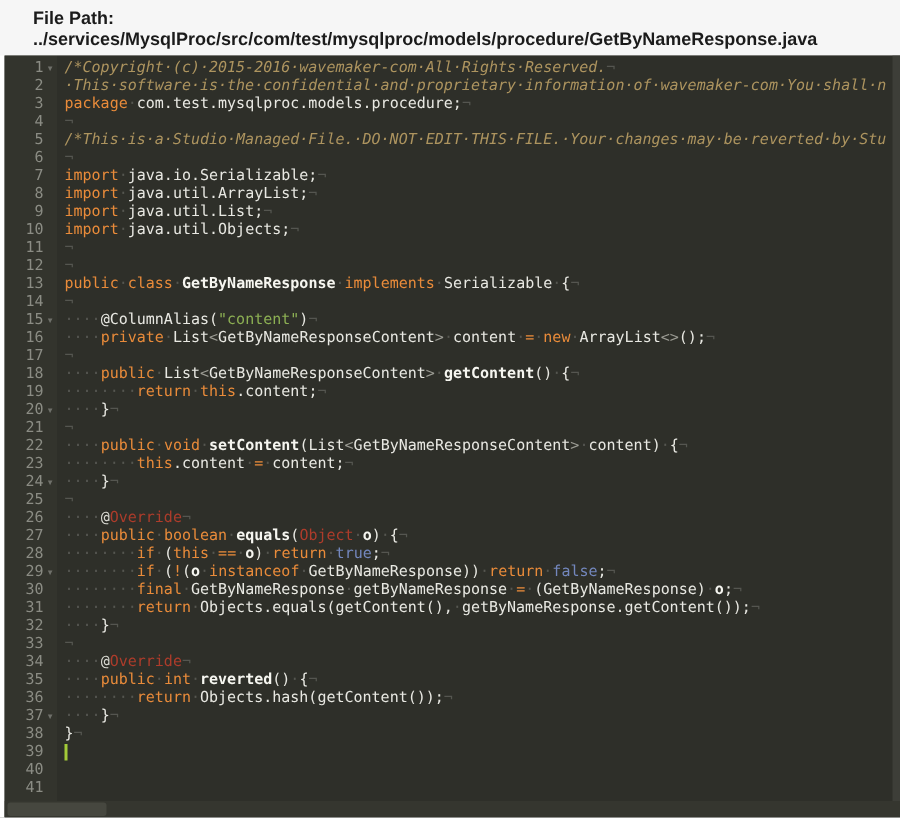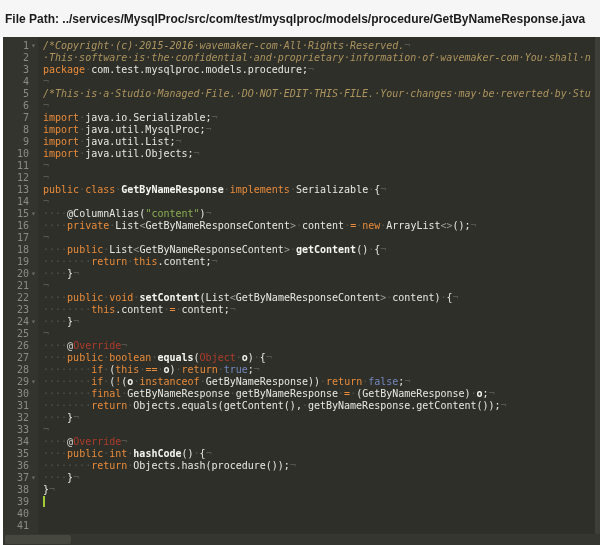--- a/index.html
+++ b/index.html
@@ -1,18 +1,18 @@
 <!DOCTYPE html>
 <html style="--c-editor_bg: #2e2f29; --c-gutter_bg: #33342d; --c-gutter_text: #8b8c84; --c-keyword: #e98b3a; --c-plain: #e8e8e2; --c-string: #8caf53; --c-comment: #ad945f; --c-annotation_red: #ad3c2b; --c-constant_blue: #7387bd; --c-punct: #9c9c94; --c-invisible: #555650; --c-cursor: #a3cb38; --c-header_bg: #f6f6f6; --c-header_text: #1b1b1b;"><head>
 <meta charset="utf-8">
 <style>
   html,body{margin:0;padding:0;background:#ffffff;width:600px;height:545px;overflow:hidden;}
   .page{width:600px;height:545px;position:relative;background:#ffffff;}
   .header{height:37px;background:var(--c-header_bg);display:flex;align-items:center;
-          padding-left:5px;box-sizing:border-box;
+          padding-left:22px;box-sizing:border-box;
           font-family:"Liberation Sans",sans-serif;font-size:12px;font-weight:bold;
           color:var(--c-header_text);}
   .editor{position:absolute;top:37px;left:3px;right:0;bottom:0;display:flex;
           background:var(--c-editor_bg);overflow:hidden;}
   .gutter{width:35px;background:var(--c-gutter_bg);padding-top:3px;box-sizing:border-box;flex:none;}
   .gl{height:12px;line-height:12px;display:flex;justify-content:flex-end;align-items:center;
       font-family:"DejaVu Sans Mono",monospace;font-size:10px;}
   .num{color:var(--c-gutter_text);}
   .fold{width:9px;color:#6f706a;font-size:8px;line-height:12px;text-align:center;}
   .code{flex:1;padding:3px 0 0 5px;overflow:hidden;background:var(--c-editor_bg);}
@@ -209,21 +209,21 @@
         </div>
       </div>
     <div class="code" id="code">
         <div class="cl"><span class="cm">/*Copyright·(c)·2015-2016·wavemaker-com·All·Rights·Reserved.</span><span class="iv">¬</span></div>
         <div class="cl"><span class="cm">·This·software·is·the·confidential·and·proprietary·information·of·wavemaker-com·You·shall·n</span></div>
         <div class="cl"><span class="kw">package</span><span class="iv">·</span><span class="pl">com.test.mysqlproc.models.procedure;</span><span class="iv">¬</span></div>
         <div class="cl"><span class="iv">¬</span></div>
         <div class="cl"><span class="cm">/*This·is·a·Studio·Managed·File.·DO·NOT·EDIT·THIS·FILE.·Your·changes·may·be·reverted·by·Stu</span></div>
         <div class="cl"><span class="iv">¬</span></div>
         <div class="cl"><span class="kw">import</span><span class="iv">·</span><span class="pl">java.io.Serializable;</span><span class="iv">¬</span></div>
-        <div class="cl"><span class="kw">import</span><span class="iv">·</span><span class="pl">java.util.MysqlProc;</span><span class="iv">¬</span></div>
+        <div class="cl"><span class="kw">import</span><span class="iv">·</span><span class="pl">java.util.ArrayList;</span><span class="iv">¬</span></div>
         <div class="cl"><span class="kw">import</span><span class="iv">·</span><span class="pl">java.util.List;</span><span class="iv">¬</span></div>
         <div class="cl"><span class="kw">import</span><span class="iv">·</span><span class="pl">java.util.Objects;</span><span class="iv">¬</span></div>
         <div class="cl"><span class="iv">¬</span></div>
         <div class="cl"><span class="iv">¬</span></div>
         <div class="cl"><span class="kw">public</span><span class="iv">·</span><span class="kw">class</span><span class="iv">·</span><span class="bd">GetByNameResponse</span><span class="iv">·</span><span class="kw">implements</span><span class="iv">·</span><span class="pl">Serializable</span><span class="iv">·</span><span class="pl">{</span><span class="iv">¬</span></div>
         <div class="cl"><span class="iv">¬</span></div>
         <div class="cl"><span class="iv">····</span><span class="pl">@ColumnAlias(</span><span class="st">"content"</span><span class="pl">)</span><span class="iv">¬</span></div>
         <div class="cl"><span class="iv">····</span><span class="kw">private</span><span class="iv">·</span><span class="pl">List</span><span class="pt">&lt;</span><span class="pl">GetByNameResponseContent</span><span class="pt">&gt;</span><span class="iv">·</span><span class="pl">content</span><span class="iv">·</span><span class="kw">=</span><span class="iv">·</span><span class="kw">new</span><span class="iv">·</span><span class="pl">ArrayList</span><span class="pt">&lt;&gt;</span><span class="pl">();</span><span class="iv">¬</span></div>
         <div class="cl"><span class="iv">¬</span></div>
         <div class="cl"><span class="iv">····</span><span class="kw">public</span><span class="iv">·</span><span class="pl">List</span><span class="pt">&lt;</span><span class="pl">GetByNameResponseContent</span><span class="pt">&gt;</span><span class="iv">·</span><span class="bd">getContent</span><span class="pl">()</span><span class="iv">·</span><span class="pl">{</span><span class="iv">¬</span></div>
@@ -236,22 +236,22 @@
         <div class="cl"><span class="iv">¬</span></div>
         <div class="cl"><span class="iv">····</span><span class="att">@</span><span class="rd">Override</span><span class="iv">¬</span></div>
         <div class="cl"><span class="iv">····</span><span class="kw">public</span><span class="iv">·</span><span class="kw">boolean</span><span class="iv">·</span><span class="bd">equals</span><span class="pl">(</span><span class="rd">Object</span><span class="iv">·</span><span class="bd">o</span><span class="pl">)</span><span class="iv">·</span><span class="pl">{</span><span class="iv">¬</span></div>
         <div class="cl"><span class="iv">········</span><span class="kw">if</span><span class="iv">·</span><span class="pl">(</span><span class="kw">this</span><span class="iv">·</span><span class="kw">==</span><span class="iv">·</span><span class="bd">o</span><span class="pl">)</span><span class="iv">·</span><span class="kw">return</span><span class="iv">·</span><span class="ct">true</span><span class="pl">;</span><span class="iv">¬</span></div>
         <div class="cl"><span class="iv">········</span><span class="kw">if</span><span class="iv">·</span><span class="pl">(</span><span class="kw">!</span><span class="pl">(</span><span class="bd">o</span><span class="iv">·</span><span class="kw">instanceof</span><span class="iv">·</span><span class="pl">GetByNameResponse))</span><span class="iv">·</span><span class="kw">return</span><span class="iv">·</span><span class="ct">false</span><span class="pl">;</span><span class="iv">¬</span></div>
         <div class="cl"><span class="iv">········</span><span class="kw">final</span><span class="iv">·</span><span class="pl">GetByNameResponse</span><span class="iv">·</span><span class="pl">getByNameResponse</span><span class="iv">·</span><span class="kw">=</span><span class="iv">·</span><span class="pl">(GetByNameResponse)</span><span class="iv">·</span><span class="bd">o</span><span class="pl">;</span><span class="iv">¬</span></div>
         <div class="cl"><span class="iv">········</span><span class="kw">return</span><span class="iv">·</span><span class="pl">Objects.equals(getContent(),</span><span class="iv">·</span><span class="pl">getByNameResponse.getContent());</span><span class="iv">¬</span></div>
         <div class="cl"><span class="iv">····</span><span class="pl">}</span><span class="iv">¬</span></div>
         <div class="cl"><span class="iv">¬</span></div>
         <div class="cl"><span class="iv">····</span><span class="att">@</span><span class="rd">Override</span><span class="iv">¬</span></div>
-        <div class="cl"><span class="iv">····</span><span class="kw">public</span><span class="iv">·</span><span class="kw">int</span><span class="iv">·</span><span class="bd">hashCode</span><span class="pl">()</span><span class="iv">·</span><span class="pl">{</span><span class="iv">¬</span></div>
-        <div class="cl"><span class="iv">········</span><span class="kw">return</span><span class="iv">·</span><span class="pl">Objects.hash(procedure());</span><span class="iv">¬</span></div>
+        <div class="cl"><span class="iv">····</span><span class="kw">public</span><span class="iv">·</span><span class="kw">int</span><span class="iv">·</span><span class="bd">reverted</span><span class="pl">()</span><span class="iv">·</span><span class="pl">{</span><span class="iv">¬</span></div>
+        <div class="cl"><span class="iv">········</span><span class="kw">return</span><span class="iv">·</span><span class="pl">Objects.hash(getContent());</span><span class="iv">¬</span></div>
         <div class="cl"><span class="iv">····</span><span class="pl">}</span><span class="iv">¬</span></div>
         <div class="cl"><span class="pl">}</span><span class="iv">¬</span></div>
         <div class="cl"><span class="cursor"></span></div>
       </div>
     <div class="vscroll"></div>
     <div class="hscroll">
       <div class="hthumb"></div>
     </div>
   </div>
 </div>

